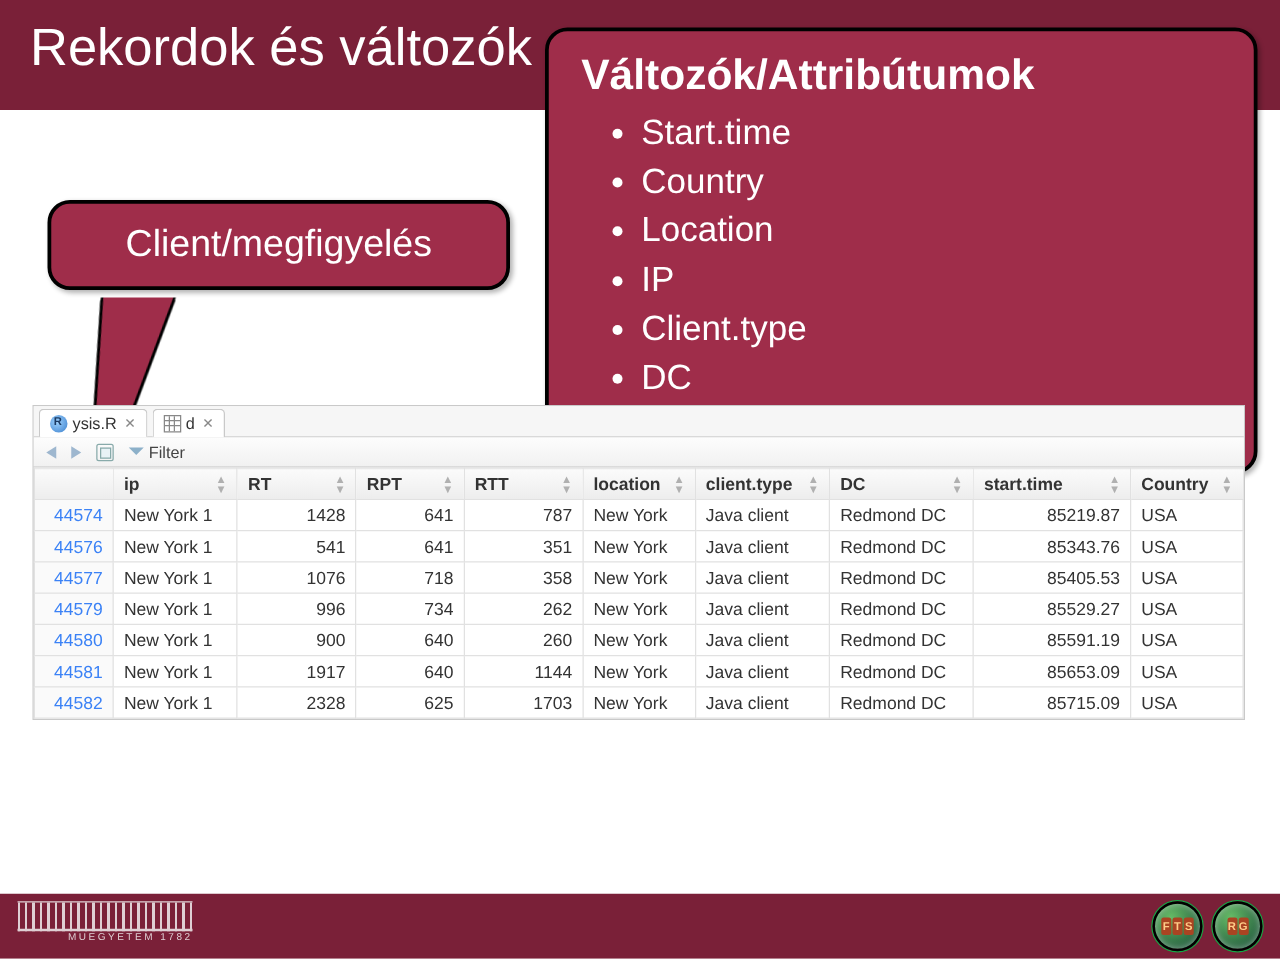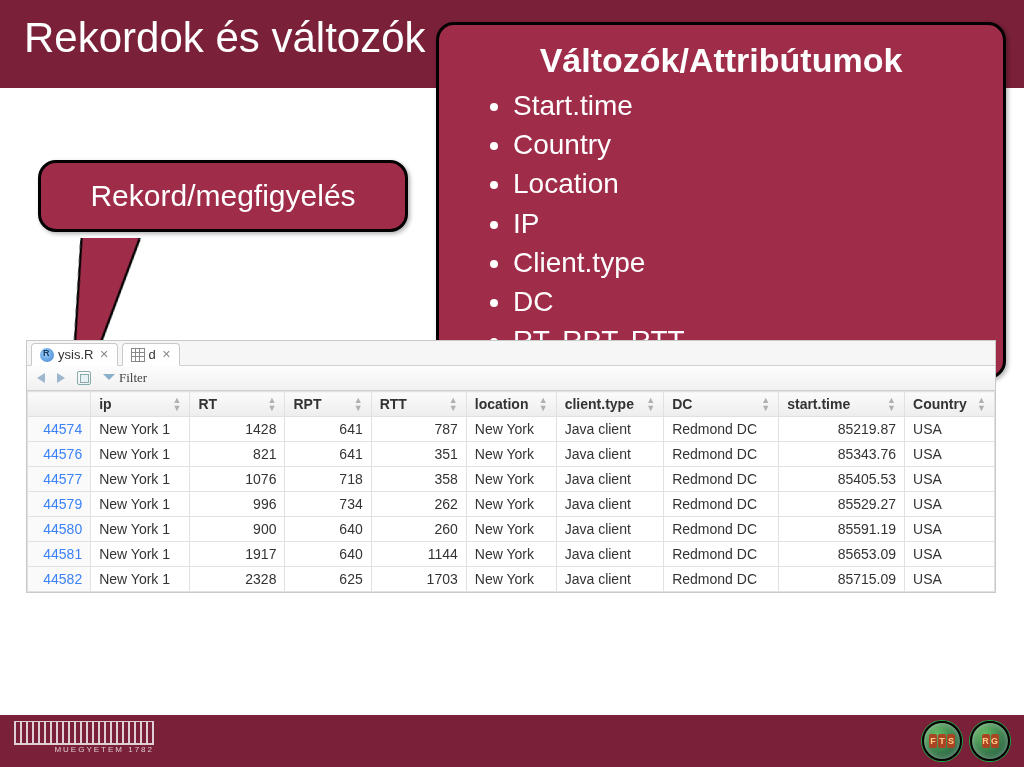--- a/index.html
+++ b/index.html
@@ -28,21 +28,21 @@
   .callout.left {
     left: 38px; top: 160px;
     width: 370px;
     font-size: 30px;
     text-align: center;
   }
   .callout.right {
     right: 18px; top: 22px;
     width: 570px;
   }
-  .callout.right h2 { font-size: 34px; font-weight: 700; margin-bottom: 6px; text-align: center; }
+  .callout.right h2 { font-size: 34px; font-weight: 700; margin-bottom: 6px; }
   .callout.right ul { list-style: disc; padding-left: 48px; font-size: 28px; line-height: 1.4; }
 
   
   .tail {
     position: absolute;
     width: 0; height: 0;
   }
   .tail.left-tail {
     left: 70px; top: 238px;
     border-left: 14px solid transparent;
@@ -56,21 +56,21 @@
     border-left: 46px solid transparent;
     border-right: 14px solid transparent;
     border-top: 70px solid #9f2d4a;
     filter: drop-shadow(2px 0 0 #000) drop-shadow(-2px 0 0 #000) drop-shadow(0 2px 0 #000);
     transform: skewX(6deg);
   }
 
   
   .viewer {
     position: absolute;
-    left: 26px; top: 340px;
+    left: 26px; top: 324px;
     width: 970px;
     background: #fff;
     border: 1px solid #c9c9c9;
     font-size: 14px;
     color: #333;
   }
   .tabs {
     display: flex;
     gap: 4px;
     background: #f6f6f6;
@@ -107,21 +107,21 @@
   }
 
   .toolbar {
     display: flex; align-items: center; gap: 12px;
     padding: 4px 10px;
     border-bottom: 1px solid #d0d0d0;
     background: linear-gradient(#fdfdfd,#f1f1f1);
     font-size: 13px;
     color: #444;
   }
-  .tool-btn { display: flex; align-items: center; gap: 4px; cursor: pointer; font-family: Liberation Serif, serif; }
+  .tool-btn { display: flex; align-items: center; gap: 4px; cursor: pointer; }
   .arrow-l, .arrow-r {
     width: 0; height: 0;
     border-top: 5px solid transparent;
     border-bottom: 5px solid transparent;
   }
   .arrow-l { border-right: 8px solid #9eb7cf; }
   .arrow-r { border-left: 8px solid #9eb7cf; }
   .popout {
     width: 14px; height: 14px; border: 1px solid #8aa; border-radius: 2px;
     position: relative;
@@ -196,21 +196,21 @@
   .badge .inner { display:flex; gap:1px; }
   .badge .inner span { width:8px; height:14px; background:#a42; border-radius:2px; display:flex; align-items:center; justify-content:center; color:#fc8; font-size:9px; }
 </style>
 </head>
 <body>
 
 <div class="title-bar">Rekordok és változók</div>
 
 <div class="tail left-tail"></div>
 <div class="callout left">
-  <span>Rekord/megfigyelés</span>
+  <span>Client/megfigyelés</span>
 </div>
 
 <div class="tail right-tail"></div>
 <div class="callout right">
   <h2>Változók/Attribútumok</h2>
   <ul>
     <li>Start.time</li>
     <li>Country</li>
     <li>Location</li>
     <li>IP</li>
@@ -272,21 +272,21 @@
           <td class="num">787</td>
           <td>New York</td>
           <td>Java client</td>
           <td>Redmond DC</td>
           <td class="num">85219.87</td>
           <td>USA</td>
         </tr>
         <tr>
           <td class="idx">44576</td>
           <td>New York 1</td>
-          <td class="num">821</td>
+          <td class="num">541</td>
           <td class="num">641</td>
           <td class="num">351</td>
           <td>New York</td>
           <td>Java client</td>
           <td>Redmond DC</td>
           <td class="num">85343.76</td>
           <td>USA</td>
         </tr>
         <tr>
           <td class="idx">44577</td>

